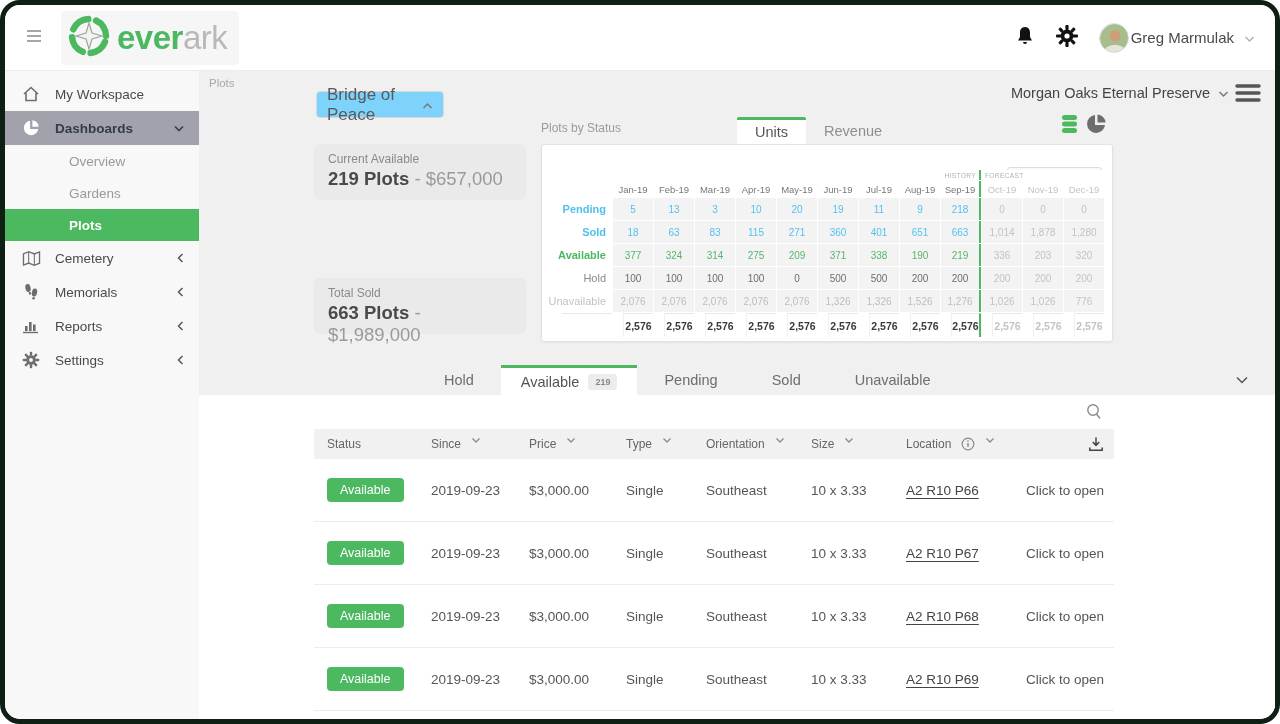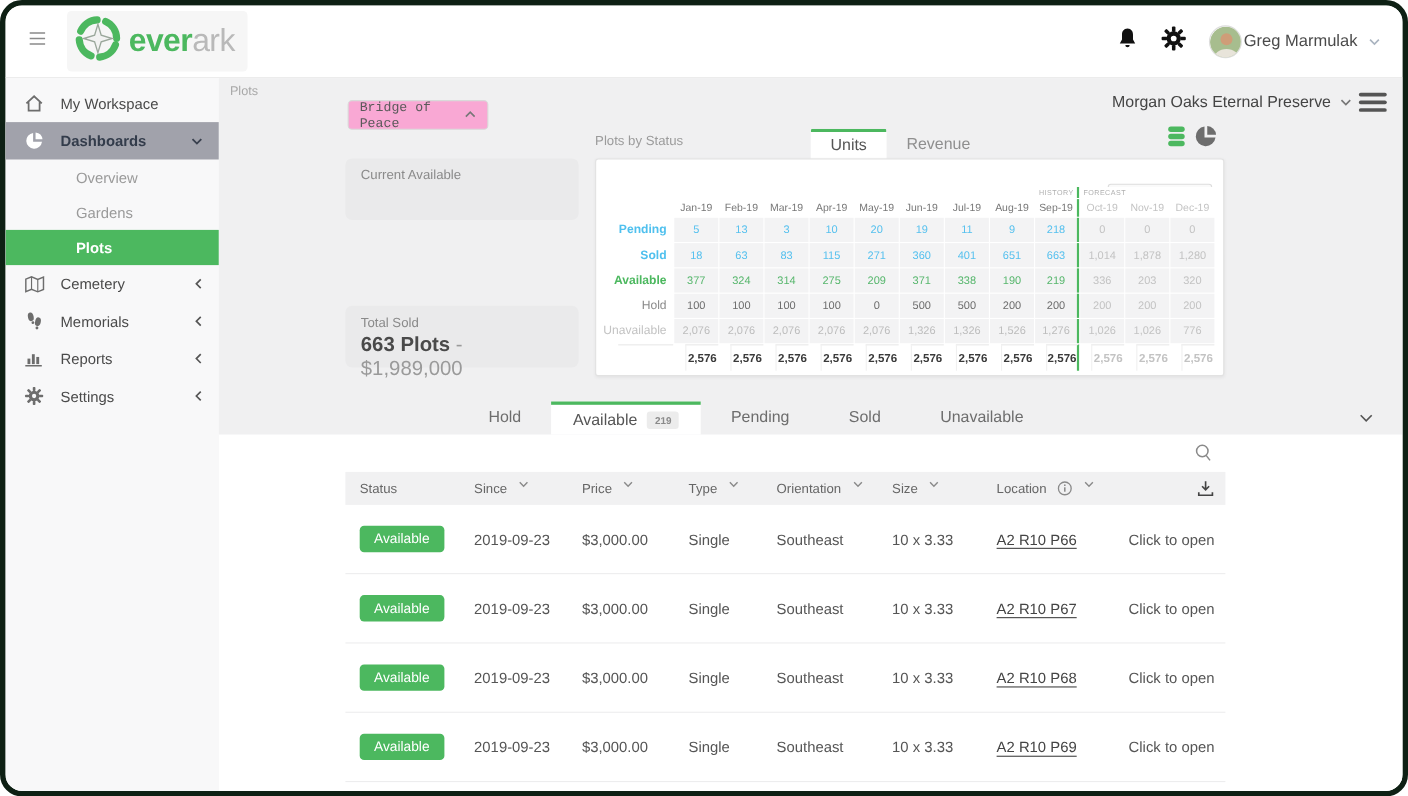--- a/index.html
+++ b/index.html
@@ -3,21 +3,21 @@
 <meta charset="utf-8">
 <style>
   * { margin:0; padding:0; box-sizing:border-box; }
   html,body { background:#ffffff; font-family:"Liberation Sans","DejaVu Sans",sans-serif; }
   .window{ width:1280px; height:724px; border:5px solid #0e2014; border-radius:20px; overflow:hidden; background:#fff; position:relative; }
 
   
   .topbar{ height:66px; background:#fff; display:flex; align-items:center; padding:0 20px 0 14px; border-bottom:1px solid #ececec; }
   .tb-burger{ width:22px; cursor:pointer; margin:0 6px; }
   .logo{ display:flex; align-items:center; gap:6px; background:#f6f6f6; border-radius:4px; padding:3px 12px 3px 6px; margin-left:8px; }
-  .logo-text{ font-size:29px; font-weight:700; letter-spacing:-0.5px;text-align:center; }
+  .logo-text{ font-size:33px; font-weight:700; letter-spacing:-0.5px;text-align:center; }
   .logo-ever{ color:#4cb85f; }
   .logo-ark{ color:#b9b9b9; font-weight:400; }
   .tb-right{ margin-left:auto; display:flex; align-items:center; gap:20px; }
   .avatar{ width:30px; height:30px; border-radius:50%; overflow:hidden; border:1px solid #ddd; }
   .user-name{ font-size:15px; color:#4a4a4a; margin-left:-8px; }
   .tb-user{ display:flex; align-items:center; gap:10px; cursor:pointer; }
 
   
   .body{ display:flex; height:653px; }
   .sidebar{ width:194px; background:#f8f8f9; flex:none; padding-top:6px; }
@@ -27,21 +27,21 @@
   .side-item.active{ background:#a1a2ab; color:#333c4b; font-weight:700; }
   .side-item.sub{ padding-left:64px; color:#9a9a9a; height:32px; }
   .side-item.selected{ background:#4cb85f; color:#fff; font-weight:700; }
   .s-chev{ display:flex; }
 
   .main{ flex:1; position:relative; background:#fff; }
   .upper{ position:relative; height:324px; background:#f0f0f1; }
 
   .breadcrumb{ position:absolute; left:10px; top:6px; font-size:11.5px; color:#a8a8a8; }
 
-  .garden-select{ position:absolute; left:117px; top:20px; width:128px; height:27px; background:#f9a8d4; border:1px solid #d9d9d9; border-radius:4px; display:flex; align-items:center; justify-content:space-between; padding:0 10px; font-size:12px; color:#5a5a5a; cursor:pointer;font-family:Liberation Mono, monospace; }
+  .garden-select{ position:absolute; left:117px; top:20px; width:128px; height:27px; background:#7dd3fc; border:1px solid #d9d9d9; border-radius:4px; display:flex; align-items:center; justify-content:space-between; padding:0 10px; font-size:17px; color:#5a5a5a; cursor:pointer; }
 
   .site-select{ position:absolute; top:14px; right:46px; display:flex; align-items:center; gap:8px; font-size:14.5px; color:#444; cursor:pointer; }
   .content-burger{ position:absolute; top:12px; right:14px; cursor:pointer; }
 
   .stat-card{ position:absolute; left:115px; width:212px; height:56px; background:#eaeaeb; border-radius:6px; padding:8px 14px; }
   .stat-label{ font-size:12px; color:#8a8a8a; margin-bottom:2px; }
   .stat-value{ font-size:18.5px; color:#9a9a9a; }
   .stat-value b{ color:#4a4a4a; font-weight:700; }
 
   .panel-title{ position:absolute; left:342px; top:50px; font-size:12px; color:#9b9b9b; }
@@ -290,20 +290,21 @@
               <g stroke="#555" stroke-width="3.4" stroke-linecap="round">
                 <line x1="2" y1="3" x2="24" y2="3"></line>
                 <line x1="2" y1="10" x2="24" y2="10"></line>
                 <line x1="2" y1="17" x2="24" y2="17"></line>
               </g>
             </svg>
         </div>
 
         <div class="stat-card" style="top:73px">
           <div class="stat-label">Current Available</div>
+          <div class="stat-value"><b>219 Plots</b><span> - $657,000</span></div>
         </div>
         <div class="stat-card" style="top:207px">
           <div class="stat-label">Total Sold</div>
           <div class="stat-value"><b>663 Plots</b><span> - $1,989,000</span></div>
         </div>
 
         <div class="panel-title">Plots by Status</div>
 
         <div class="mini-icons">
           <span>

